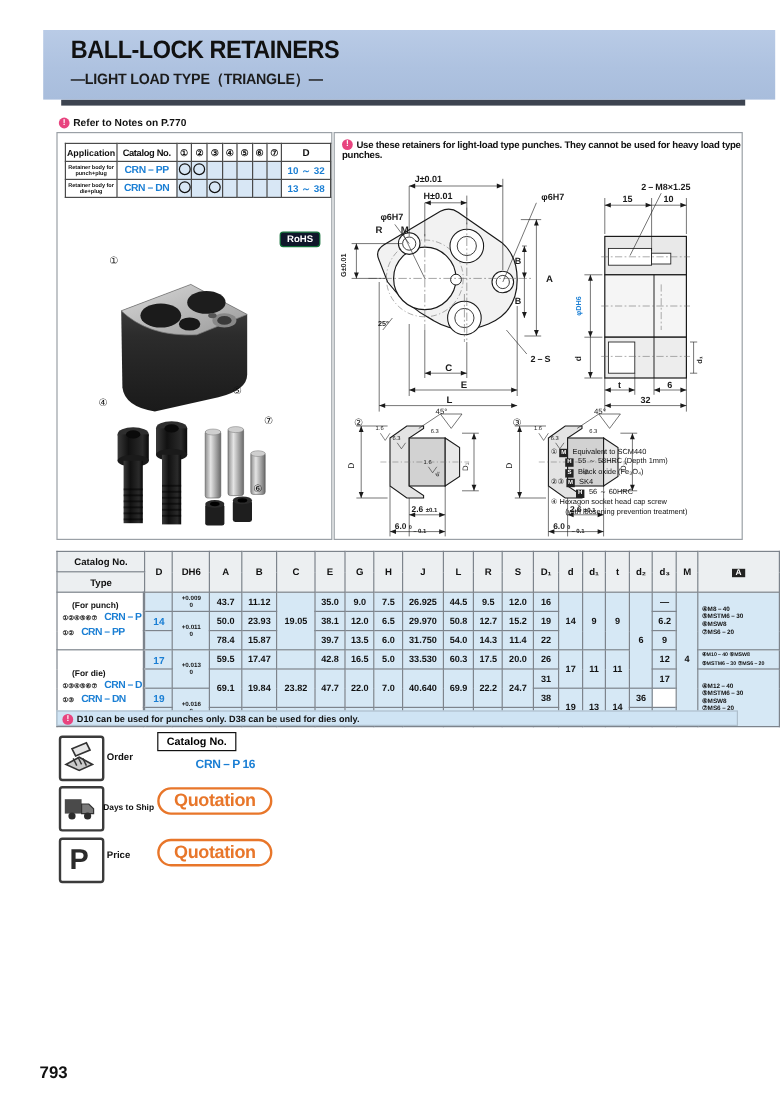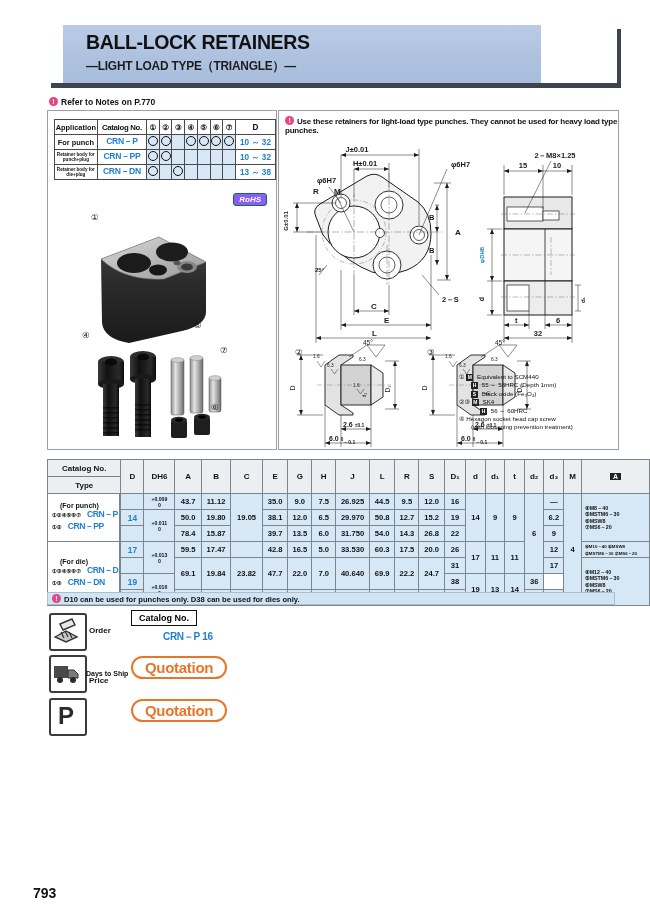--- a/index.html
+++ b/index.html
@@ -4,21 +4,21 @@
 <style>
   html,body{margin:0;padding:0;}
   body{
     width:650px;height:918px;background:#ffffff;
     font-family:"Liberation Sans", sans-serif;
     -webkit-font-smoothing:none;
   }
   .page{position:relative;width:650px;height:918px;overflow:hidden;}
 
   
-  .hdr{position:absolute;left:63px;top:25px;width:478px;height:58px;
+  .hdr{position:absolute;left:36px;top:25px;width:610px;height:58px;
        background:linear-gradient(to bottom,#b9cbe6 0%,#aec2e0 55%,#a8bddc 100%);}
   .hdr-shadow{position:absolute;left:51px;top:83px;width:570px;height:5px;
        background:#3d4450;}
   .hdr-shadow2{position:absolute;left:617px;top:29px;width:4px;height:54px;background:#3d4450;}
   .hdr h1{position:absolute;left:23px;top:5px;margin:0;font-size:21px;font-weight:bold;
        letter-spacing:-0.4px;color:#111;font-family:"Liberation Sans",sans-serif;
        transform:scaleX(0.93);transform-origin:left center;}
   .hdr h2{position:absolute;left:23px;top:33px;margin:0;font-size:12.5px;font-weight:bold;
        color:#1c1c1c;letter-spacing:-0.2px;transform:scaleX(0.95);transform-origin:left center;}
 
@@ -39,22 +39,22 @@
       padding:0;height:14px;font-weight:bold;color:#111;}
   .apptbl th{background:#ffffff;font-size:7.6px;}
   .apptbl .lbl{background:#fff;font-size:7.4px;width:42px;}
   .apptbl .lbl.small{font-size:4.6px;line-height:5.5px;}
   .apptbl .cat{color:#1b7fd4;font-size:8.6px;width:52px;letter-spacing:-0.3px;}
   .apptbl .nc{width:12px;background:#d8e7f5;}
   .apptbl .dcol{color:#1b7fd4;font-size:8.2px;width:44px;}
   .circ{display:inline-block;width:8px;height:8px;border:1.2px solid #111;border-radius:50%;}
   .apptbl .hdrcirc{background:#fff;}
 
-  .rohs{position:absolute;right:9px;top:82px;background:#8b5cf6;color:#fff;
-      font-size:8px;font-weight:bold;border-radius:3px;padding:1px 5px;border:1px solid #127038;font-style:italic;}
+  .rohs{position:absolute;right:9px;top:82px;background:#0f172a;color:#fff;
+      font-size:8px;font-weight:bold;border-radius:3px;padding:1px 5px;border:1px solid #127038;}
 
   
   .photo{position:absolute;left:6px;top:96px;width:216px;height:236px;}
   .cnum{position:absolute;font-size:8.5px;color:#111;font-weight:normal;}
 
   
   .rp-note{position:absolute;left:6px;top:5px;font-size:8px;color:#111;font-weight:bold;
       letter-spacing:-0.2px;}
   .matnotes{position:absolute;left:180px;top:262px;font-size:6.2px;line-height:8.4px;color:#111;}
   .matnotes .sq{display:inline-block;width:7px;height:7px;background:#222;color:#fff;
@@ -116,32 +116,20 @@
         <th class="lbl">Application</th>
         <th class="cat" style="color:#111;font-size:7.8px">Catalog No.</th>
         <th class="nc hdrcirc">①</th>
         <th class="nc hdrcirc">②</th>
         <th class="nc hdrcirc">③</th>
         <th class="nc hdrcirc">④</th>
         <th class="nc hdrcirc">⑤</th>
         <th class="nc hdrcirc">⑥</th>
         <th class="nc hdrcirc">⑦</th>
         <th class="dcol" style="color:#111">D</th>
-      </tr>
-      <tr>
-        <td class="lbl">For punch</td>
-        <td class="cat">CRN－P</td>
-        <td class="nc"><span class="circ"></span></td>
-        <td class="nc"><span class="circ"></span></td>
-        <td class="nc"></td>
-        <td class="nc"><span class="circ"></span></td>
-        <td class="nc"><span class="circ"></span></td>
-        <td class="nc"><span class="circ"></span></td>
-        <td class="nc"><span class="circ"></span></td>
-        <td class="dcol">10 ～ 32</td>
       </tr>
       <tr>
         <td class="lbl small">Retainer body for punch+plug</td>
         <td class="cat">CRN－PP</td>
         <td class="nc"><span class="circ"></span></td>
         <td class="nc"><span class="circ"></span></td>
         <td class="nc"></td>
         <td class="nc"></td>
         <td class="nc"></td>
         <td class="nc"></td>
@@ -664,21 +652,21 @@
     </tr>
 
     <tr>
       <td class="white" style="border-right:none;border-left:none;width:0;padding:0"></td>
       <td class="dv">14</td>
       <td class="tol" rowspan="2">
             <span style="display:block">+0.011</span>
             <span style="display:block">0</span>
           </td>
       <td>50.0</td>
-      <td>19.80</td>
+      <td>23.93</td>
       <td>38.1</td>
       <td>12.0</td>
       <td>6.5</td>
       <td>29.970</td>
       <td>50.8</td>
       <td>12.7</td>
       <td>15.2</td>
       <td>19</td>
       <td>6.2</td>
     </tr>
@@ -687,21 +675,21 @@
       <td class="white" style="border-right:none;border-left:none;width:0;padding:0"></td>
       <td class="dv"></td>
       <td>78.4</td>
       <td>15.87</td>
       <td>39.7</td>
       <td>13.5</td>
       <td>6.0</td>
       <td>31.750</td>
       <td>54.0</td>
       <td>14.3</td>
-      <td>26.8</td>
+      <td>11.4</td>
       <td>22</td>
       <td>9</td>
     </tr>
 
     <tr>
       <td class="typecell" rowspan="4" style="vertical-align:middle">
         <div style="padding-left:8px">(For die)</div>
         <div style="white-space:nowrap">
           <span class="cirs">①③④⑤⑥⑦</span>
           <span class="catname" style="margin-left:4px">CRN－D</span>
@@ -821,17 +809,17 @@
     </svg>
   </div>
   <div class="olabel" style="left:86px;top:670px;font-size:7px">Days to Ship</div>
   <div class="quote" style="left:131px;top:656px">Quotation</div>
 
   <div class="oicon" style="left:49px;top:698px">
     <svg width="30" height="30" viewBox="0 0 30 30">
       <text x="15" y="24" font-size="24" font-weight="bold" text-anchor="middle" fill="#2b2b2b" font-family="Liberation Sans, sans-serif">P</text>
     </svg>
   </div>
-  <div class="olabel" style="left:89px;top:676px">Price</div>
+  <div class="olabel" style="left:89px;top:708px">Price</div>
   <div class="quote" style="left:131px;top:699px">Quotation</div>
 
   <div class="pageno">793</div>
 </div>
 
 </body></html>

